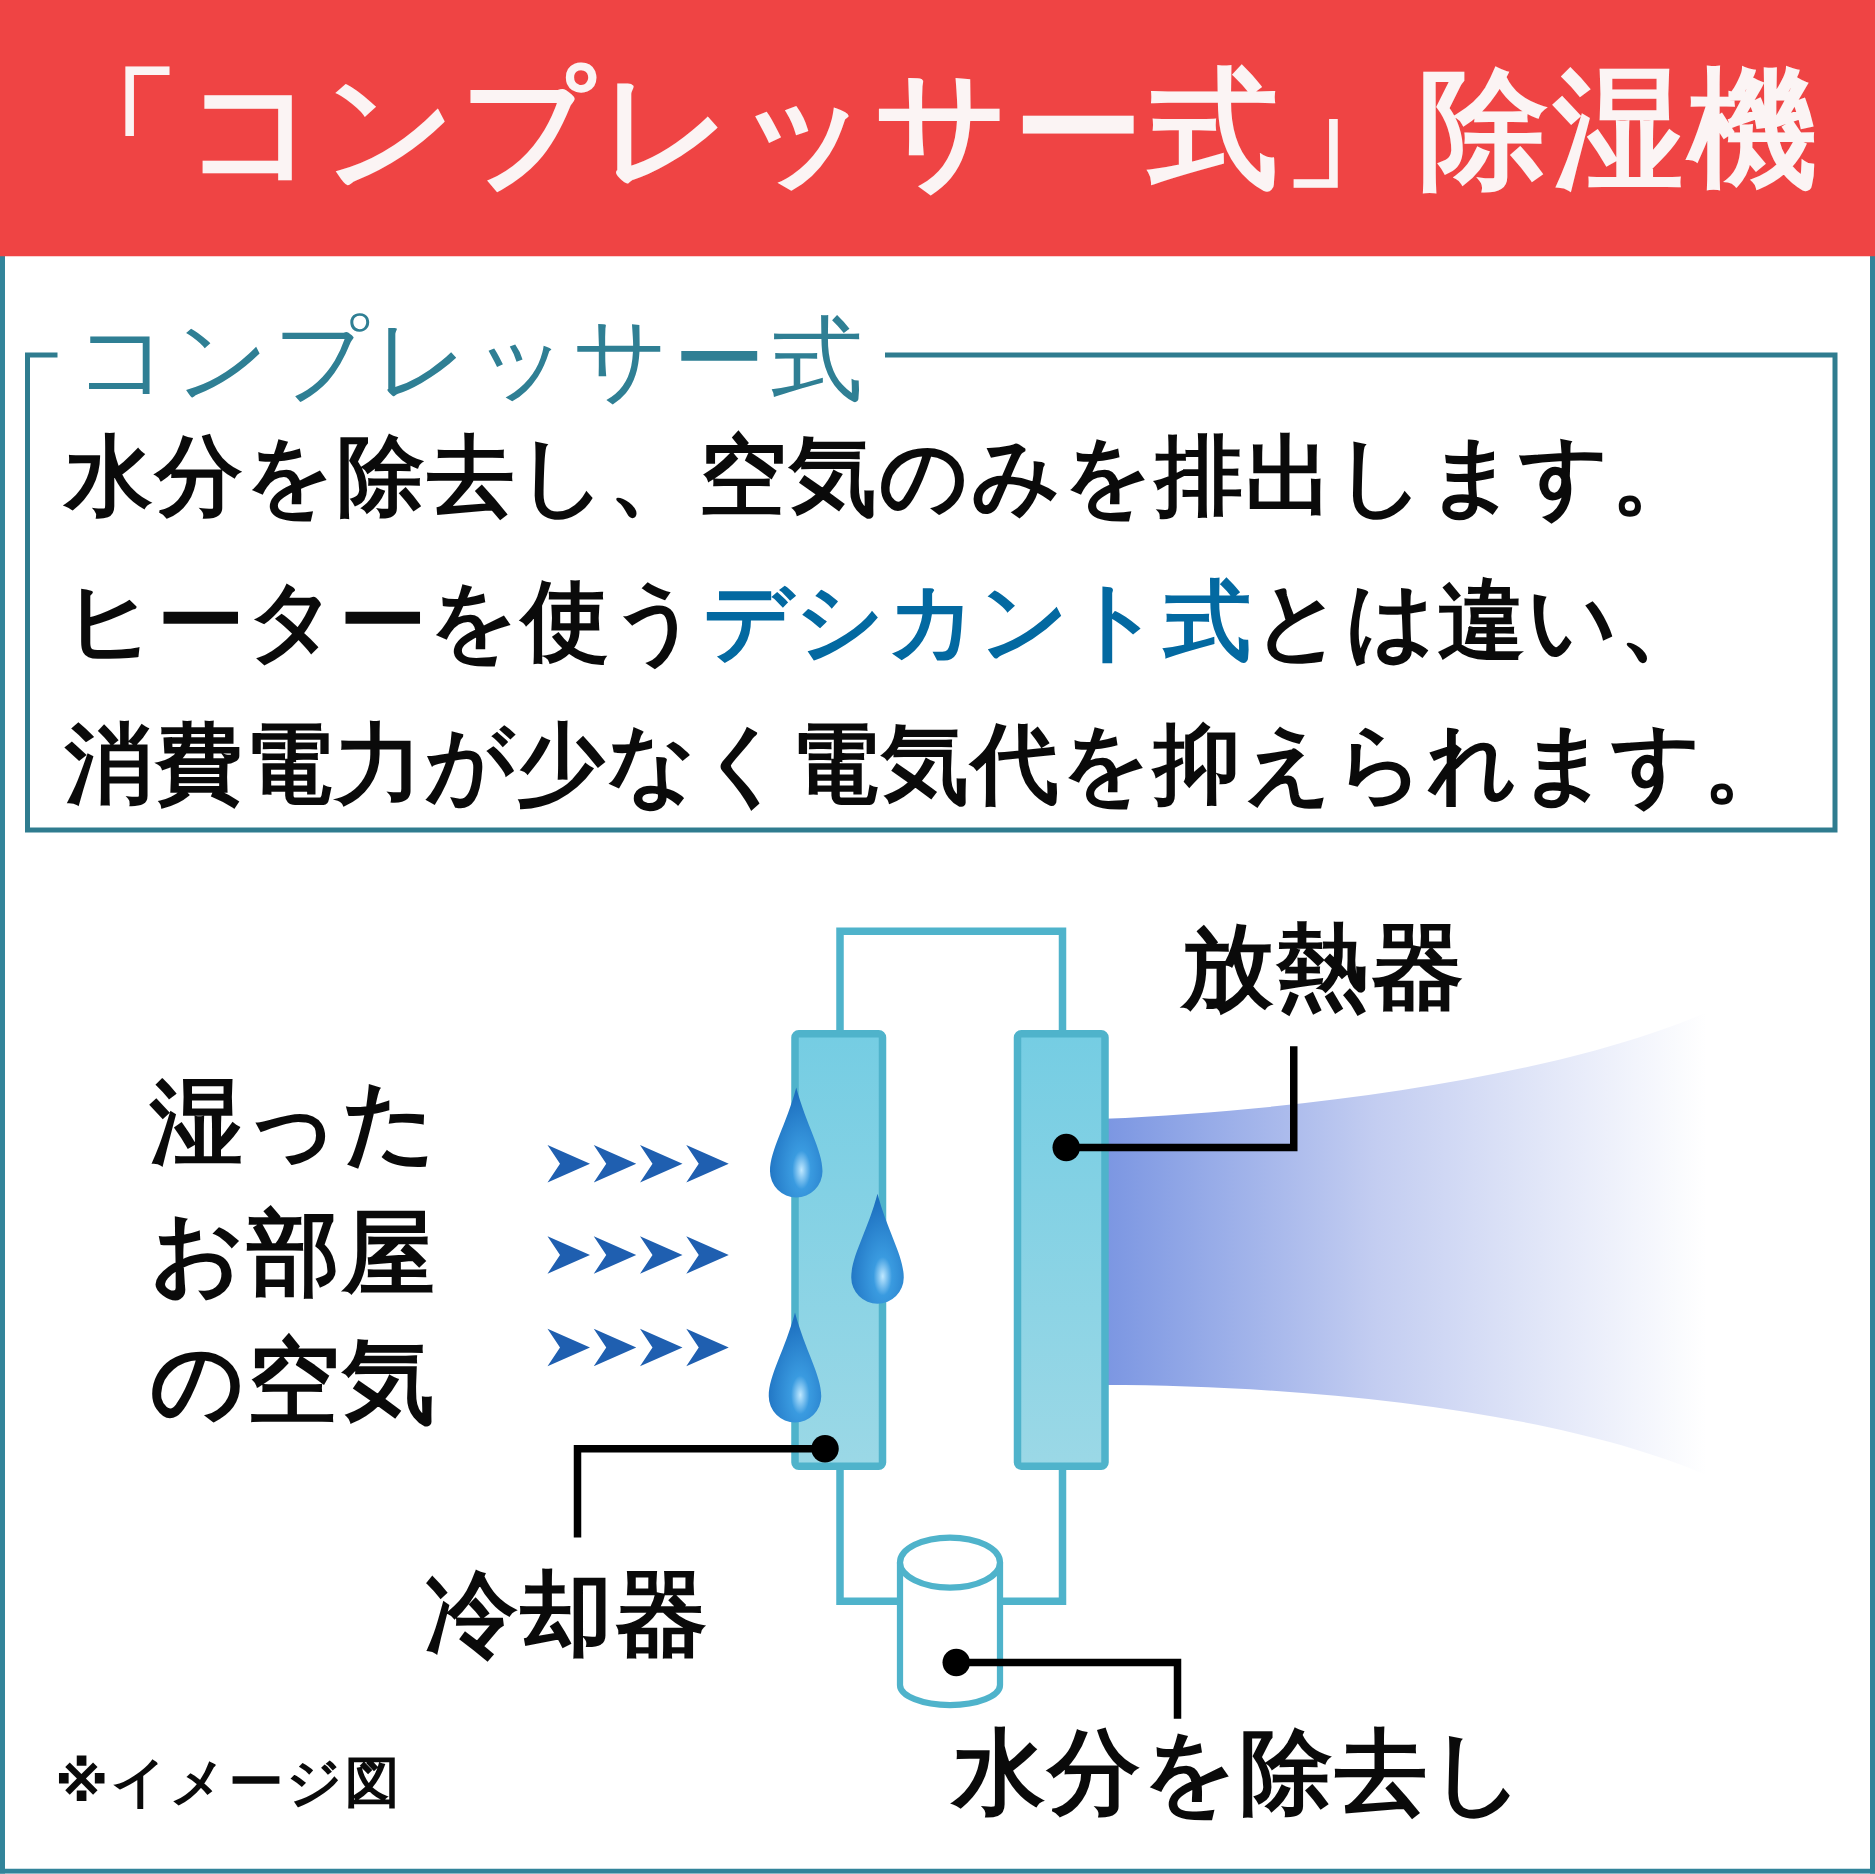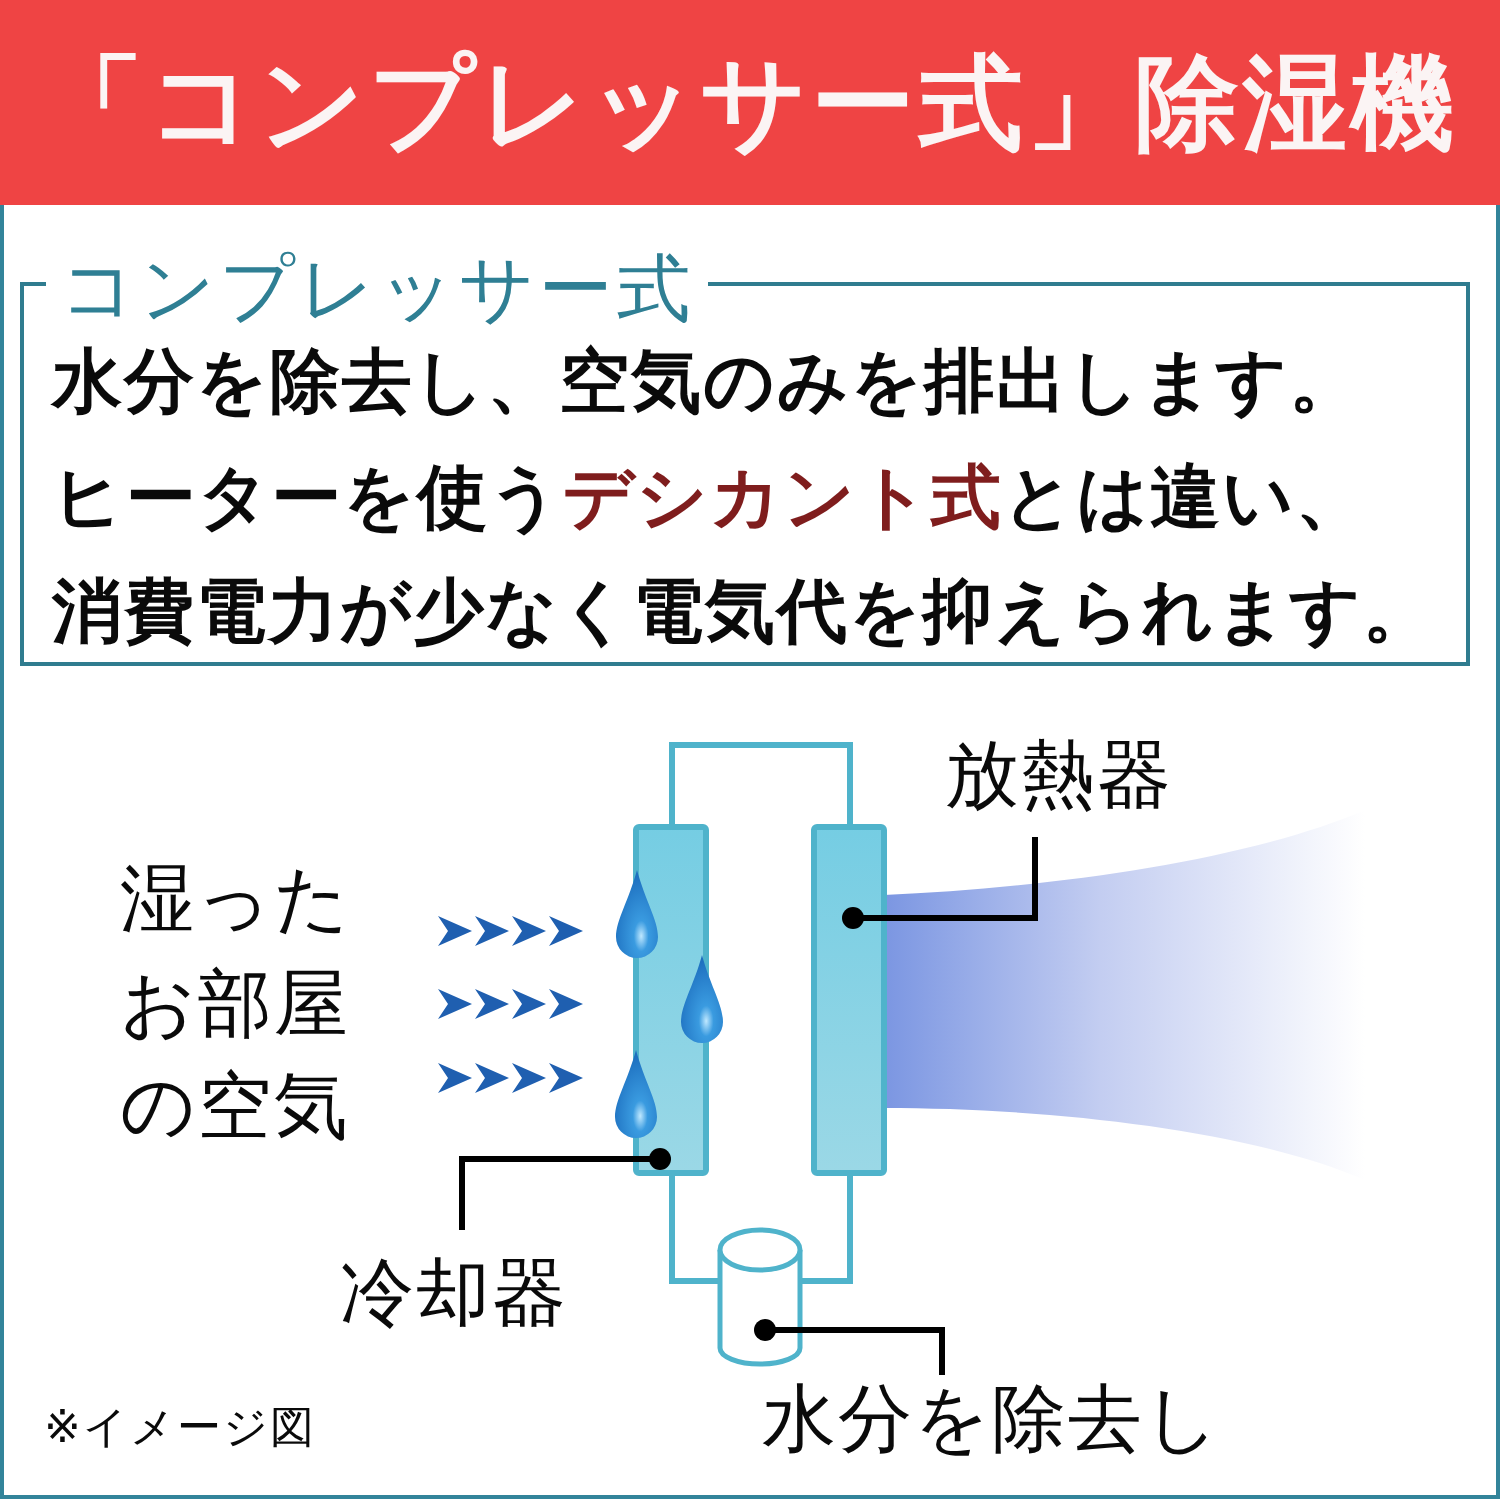--- a/index.html
+++ b/index.html
@@ -27,23 +27,23 @@
   }
   .info-legend {
     position: absolute; left: 46px; top: 238px; padding: 0 14px;
     background: #ffffff; color: #2f7f94; font-size: 74px; font-weight: normal;
     letter-spacing: 4px; line-height: 100px; white-space: nowrap;
   }
   .info-line {
     position: absolute; left: 36px; color: #0a0a0a; font-size: 70px;
     font-weight: bold; letter-spacing: 2px; white-space: nowrap; line-height: 90px; margin-left: 16px;
   }
-  .info-line .accent { color: #7f1d1d; }
+  .info-line .accent { color: #0369a1; }
   .label {
-    position: absolute; color: #0a0a0a; font-size: 74px; font-weight: normal;
+    position: absolute; color: #0a0a0a; font-size: 74px; font-weight: bold;
     white-space: nowrap; line-height: 96px; letter-spacing: 2px;
   }
   .diagram { position: absolute; left: 0; top: 0; width: 1500px; height: 1499px; }
 </style>
 </head>
 <body>
 
 <div class="frame"></div>
 
 <div class="header">

